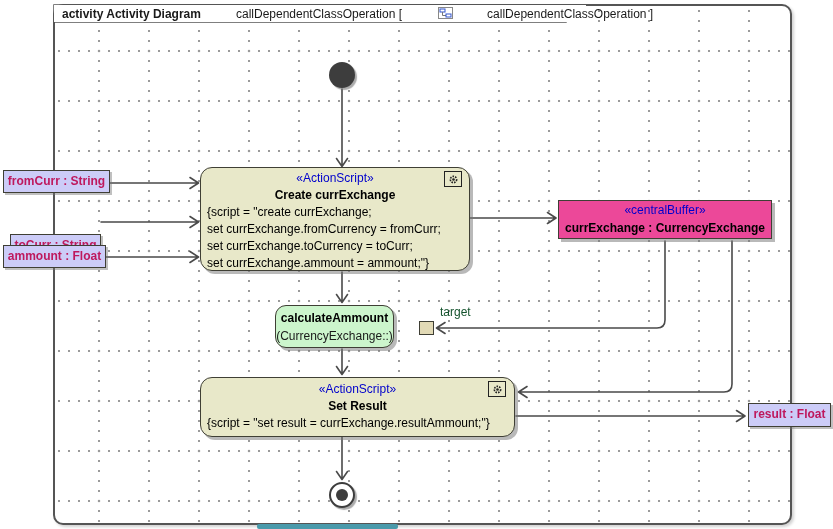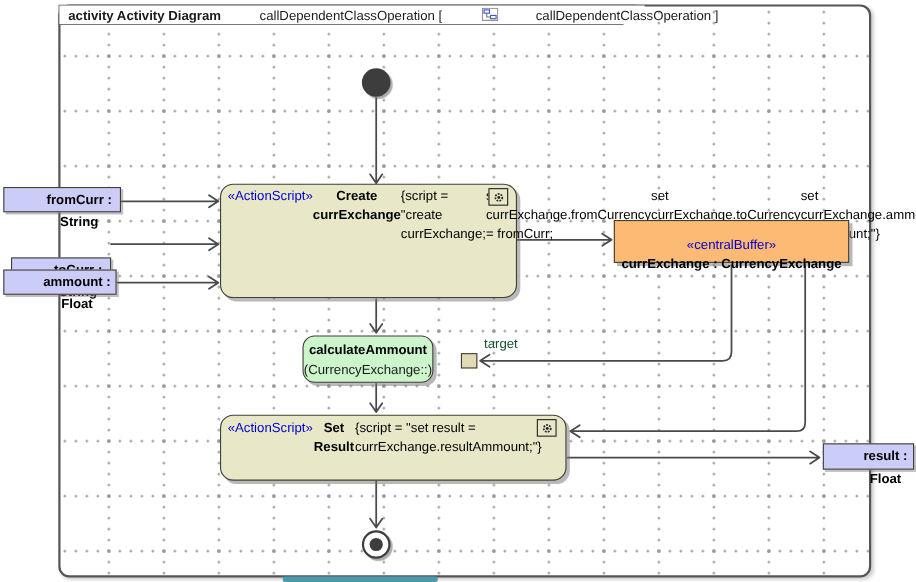--- a/index.html
+++ b/index.html
@@ -30,30 +30,30 @@
   .ttl-b{font-weight:bold;margin-right:5px;}
   .ttl-n{margin-right:4px;}
   .ttl-icon{display:inline-block;margin:0 4px 0 2px;position:relative;top:1px;}
   
   #edges{position:absolute;left:0;top:0;width:833px;height:529px;z-index:4;}
   #edges path{fill:none;stroke:#4a4a4a;stroke-width:1.6;stroke-linejoin:round;stroke-linecap:round;}
   
   .node{position:absolute;box-sizing:border-box;border:1.5px solid #3f3f35;z-index:5;
         box-shadow:3px 3px 0 rgba(115,115,115,0.5);}
   .round{border-radius:12px;}
-  .action{background:#e8e8c9;display:flex;flex-direction:row;padding:2px 6px 0 6px;}
+  .action{background:#e8e8c9;display:flex;flex-direction:column;padding:2px 6px 0 6px;}
   .stereo{color:#0000cc;text-align:center;line-height:17px;}
   .nname{font-weight:bold;text-align:center;line-height:17px;color:#000;}
   .script{text-align:left;line-height:17px;color:#000;}
-  .buffer{background:#fdba74;padding-top:12px;}
+  .buffer{background:#ec4899;padding-top:0;}
   .buffer .stereo,.buffer .nname{line-height:18px;}
   .call{background:#ccf5cc;border-radius:11px;padding-top:3px;}
   .call .nname,.call .beh{line-height:18px;text-align:center;}
-  .param{background:#ccccf8;font-weight:bold;color:#000000;text-align:center;
-         line-height:20px;z-index:6;box-shadow:2px 2px 0 rgba(115,115,115,0.45);padding-left:31px;}
+  .param{background:#ccccf8;font-weight:bold;color:#be185d;text-align:center;
+         line-height:20px;z-index:6;box-shadow:2px 2px 0 rgba(115,115,115,0.45);}
   .pin{position:absolute;left:419px;top:321px;width:15px;height:14px;box-sizing:border-box;
        background:#e2dab6;border:1.4px solid #3f3f35;z-index:6;}
   .pin-label{position:absolute;left:440px;top:305px;z-index:6;color:#14532d;}
   .gear-box{position:absolute;width:18px;height:16px;box-sizing:border-box;
             border:1.5px solid #222;background:#e8e8c9;z-index:7;
             display:flex;align-items:center;justify-content:center;}
   .circle{position:absolute;border-radius:50%;z-index:5;}
   #initial-node{left:329px;top:62px;width:26px;height:26px;background:#3d3d3d;
                 box-shadow:2px 2px 1px rgba(115,115,115,0.6);}
   #final-node{left:329px;top:482px;width:26px;height:26px;background:#fff;

